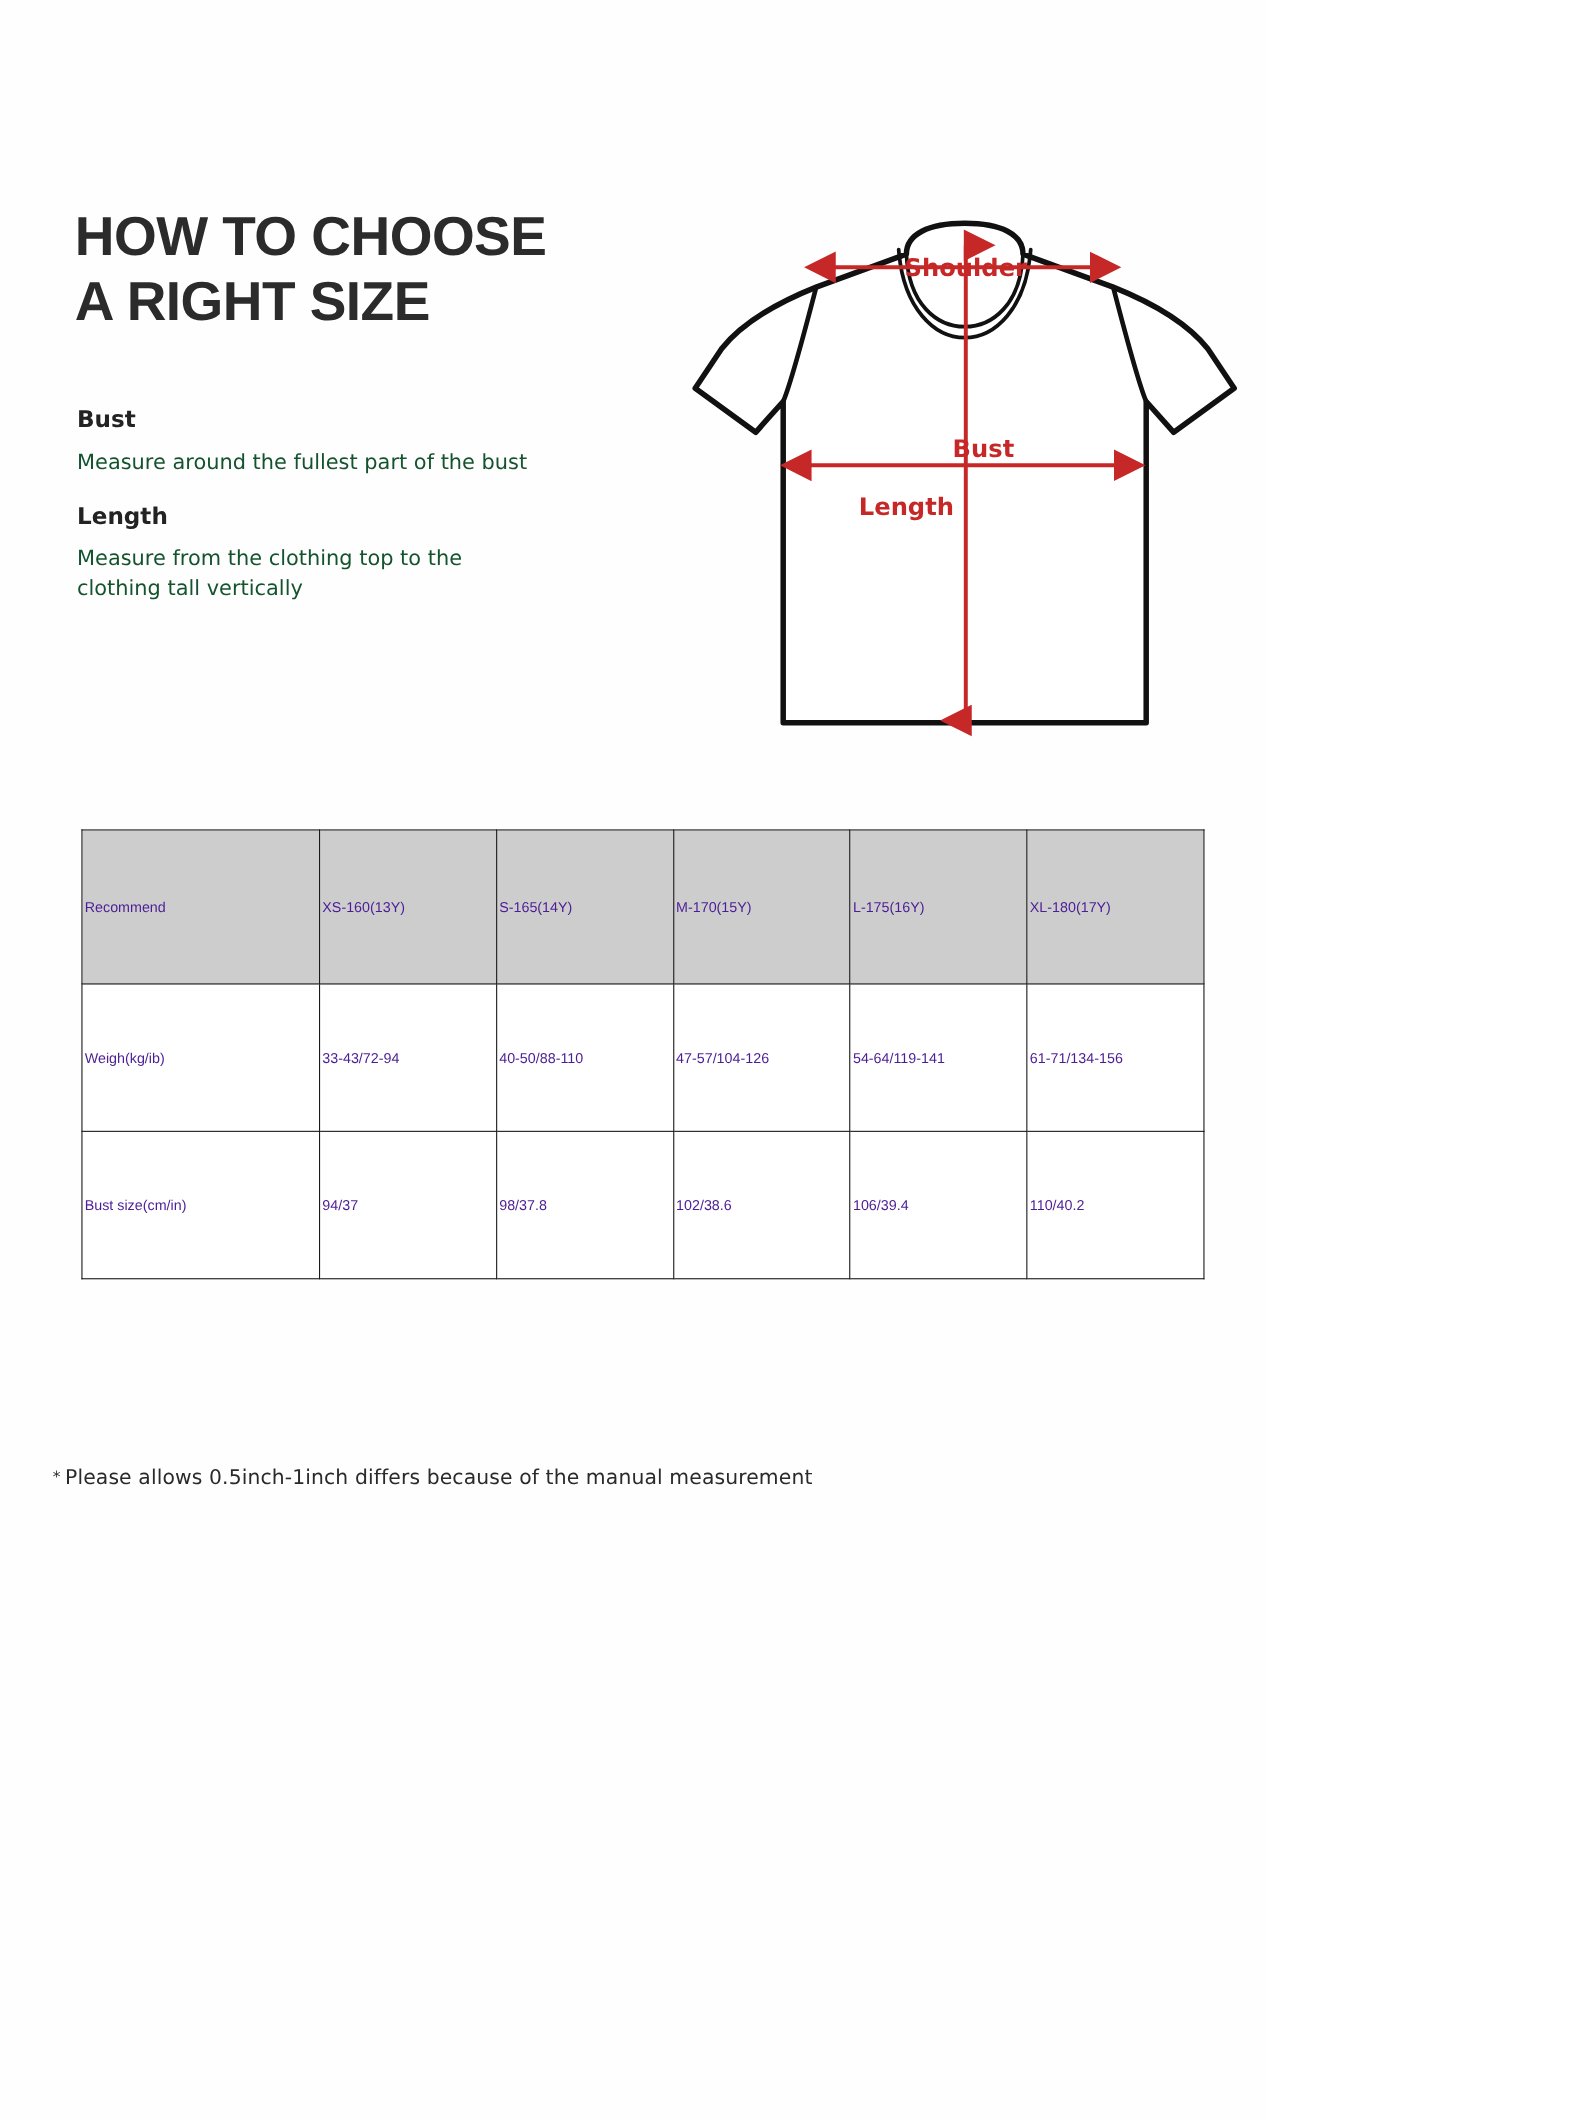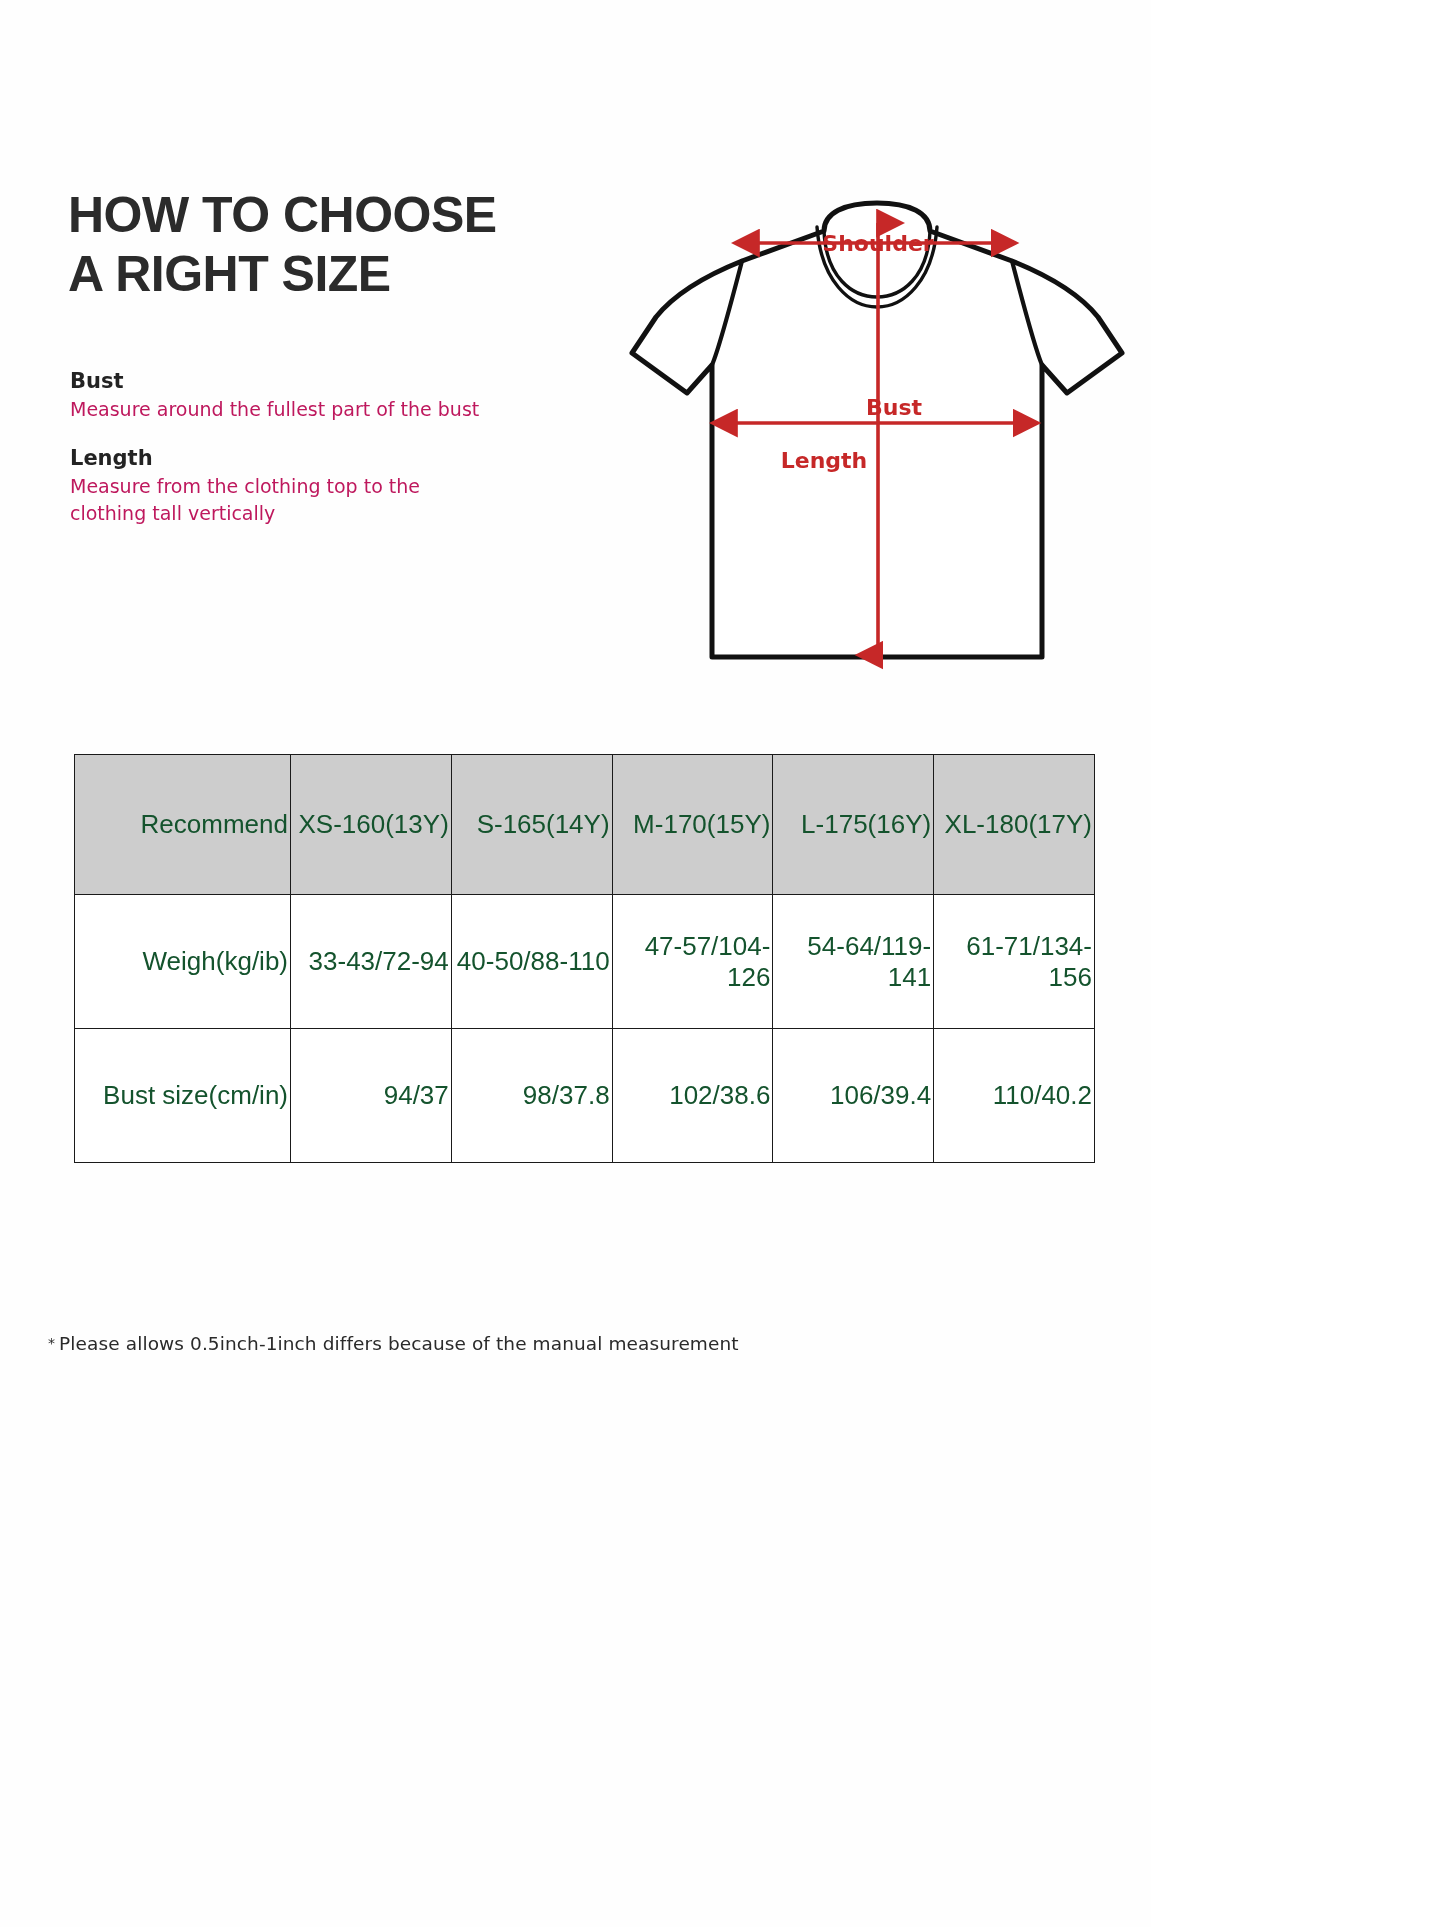--- a/index.html
+++ b/index.html
@@ -44,22 +44,23 @@
     font-weight: bold;
     font-size: 21px;
     line-height: 30px;
     color: #232323;
   }
   .measure-desc {
     font-family: "DejaVu Sans", sans-serif;
     font-weight: normal;
     font-size: 19px;
     line-height: 27px;
-    color: #be185d;
+    color: #14532d;
     white-space: pre-line;
+    margin-top: 11px;
   }
 
   
   .shirt-wrap {
     position: absolute;
     left: 612px;
     top: 165px;
     width: 530px;
     height: 530px;
   }
@@ -69,25 +70,25 @@
   .size-table {
     position: absolute;
     left: 74px;
     top: 754px;
     width: 1020px;
     border-collapse: collapse;
     table-layout: fixed;
   }
   .size-table th, .size-table td {
     border: 1.6px solid #1a1a1a;
-    text-align: right;
+    text-align: left;
     vertical-align: middle;
     font-family: "Liberation Sans", sans-serif;
-    font-size: 26px;
-    color: #14532d;
+    font-size: 13px;
+    color: #4c1d95;
     font-weight: normal;
     padding: 4px 2px;
   }
   .size-table thead th {
     background: #cdcdcd;
     height: 140px;
   }
   .size-table tbody td { height: 134px; background: #ffffff; margin-top: 12px; }
   .size-table col.c0 { width: 216px; }
   .size-table col.c1,

